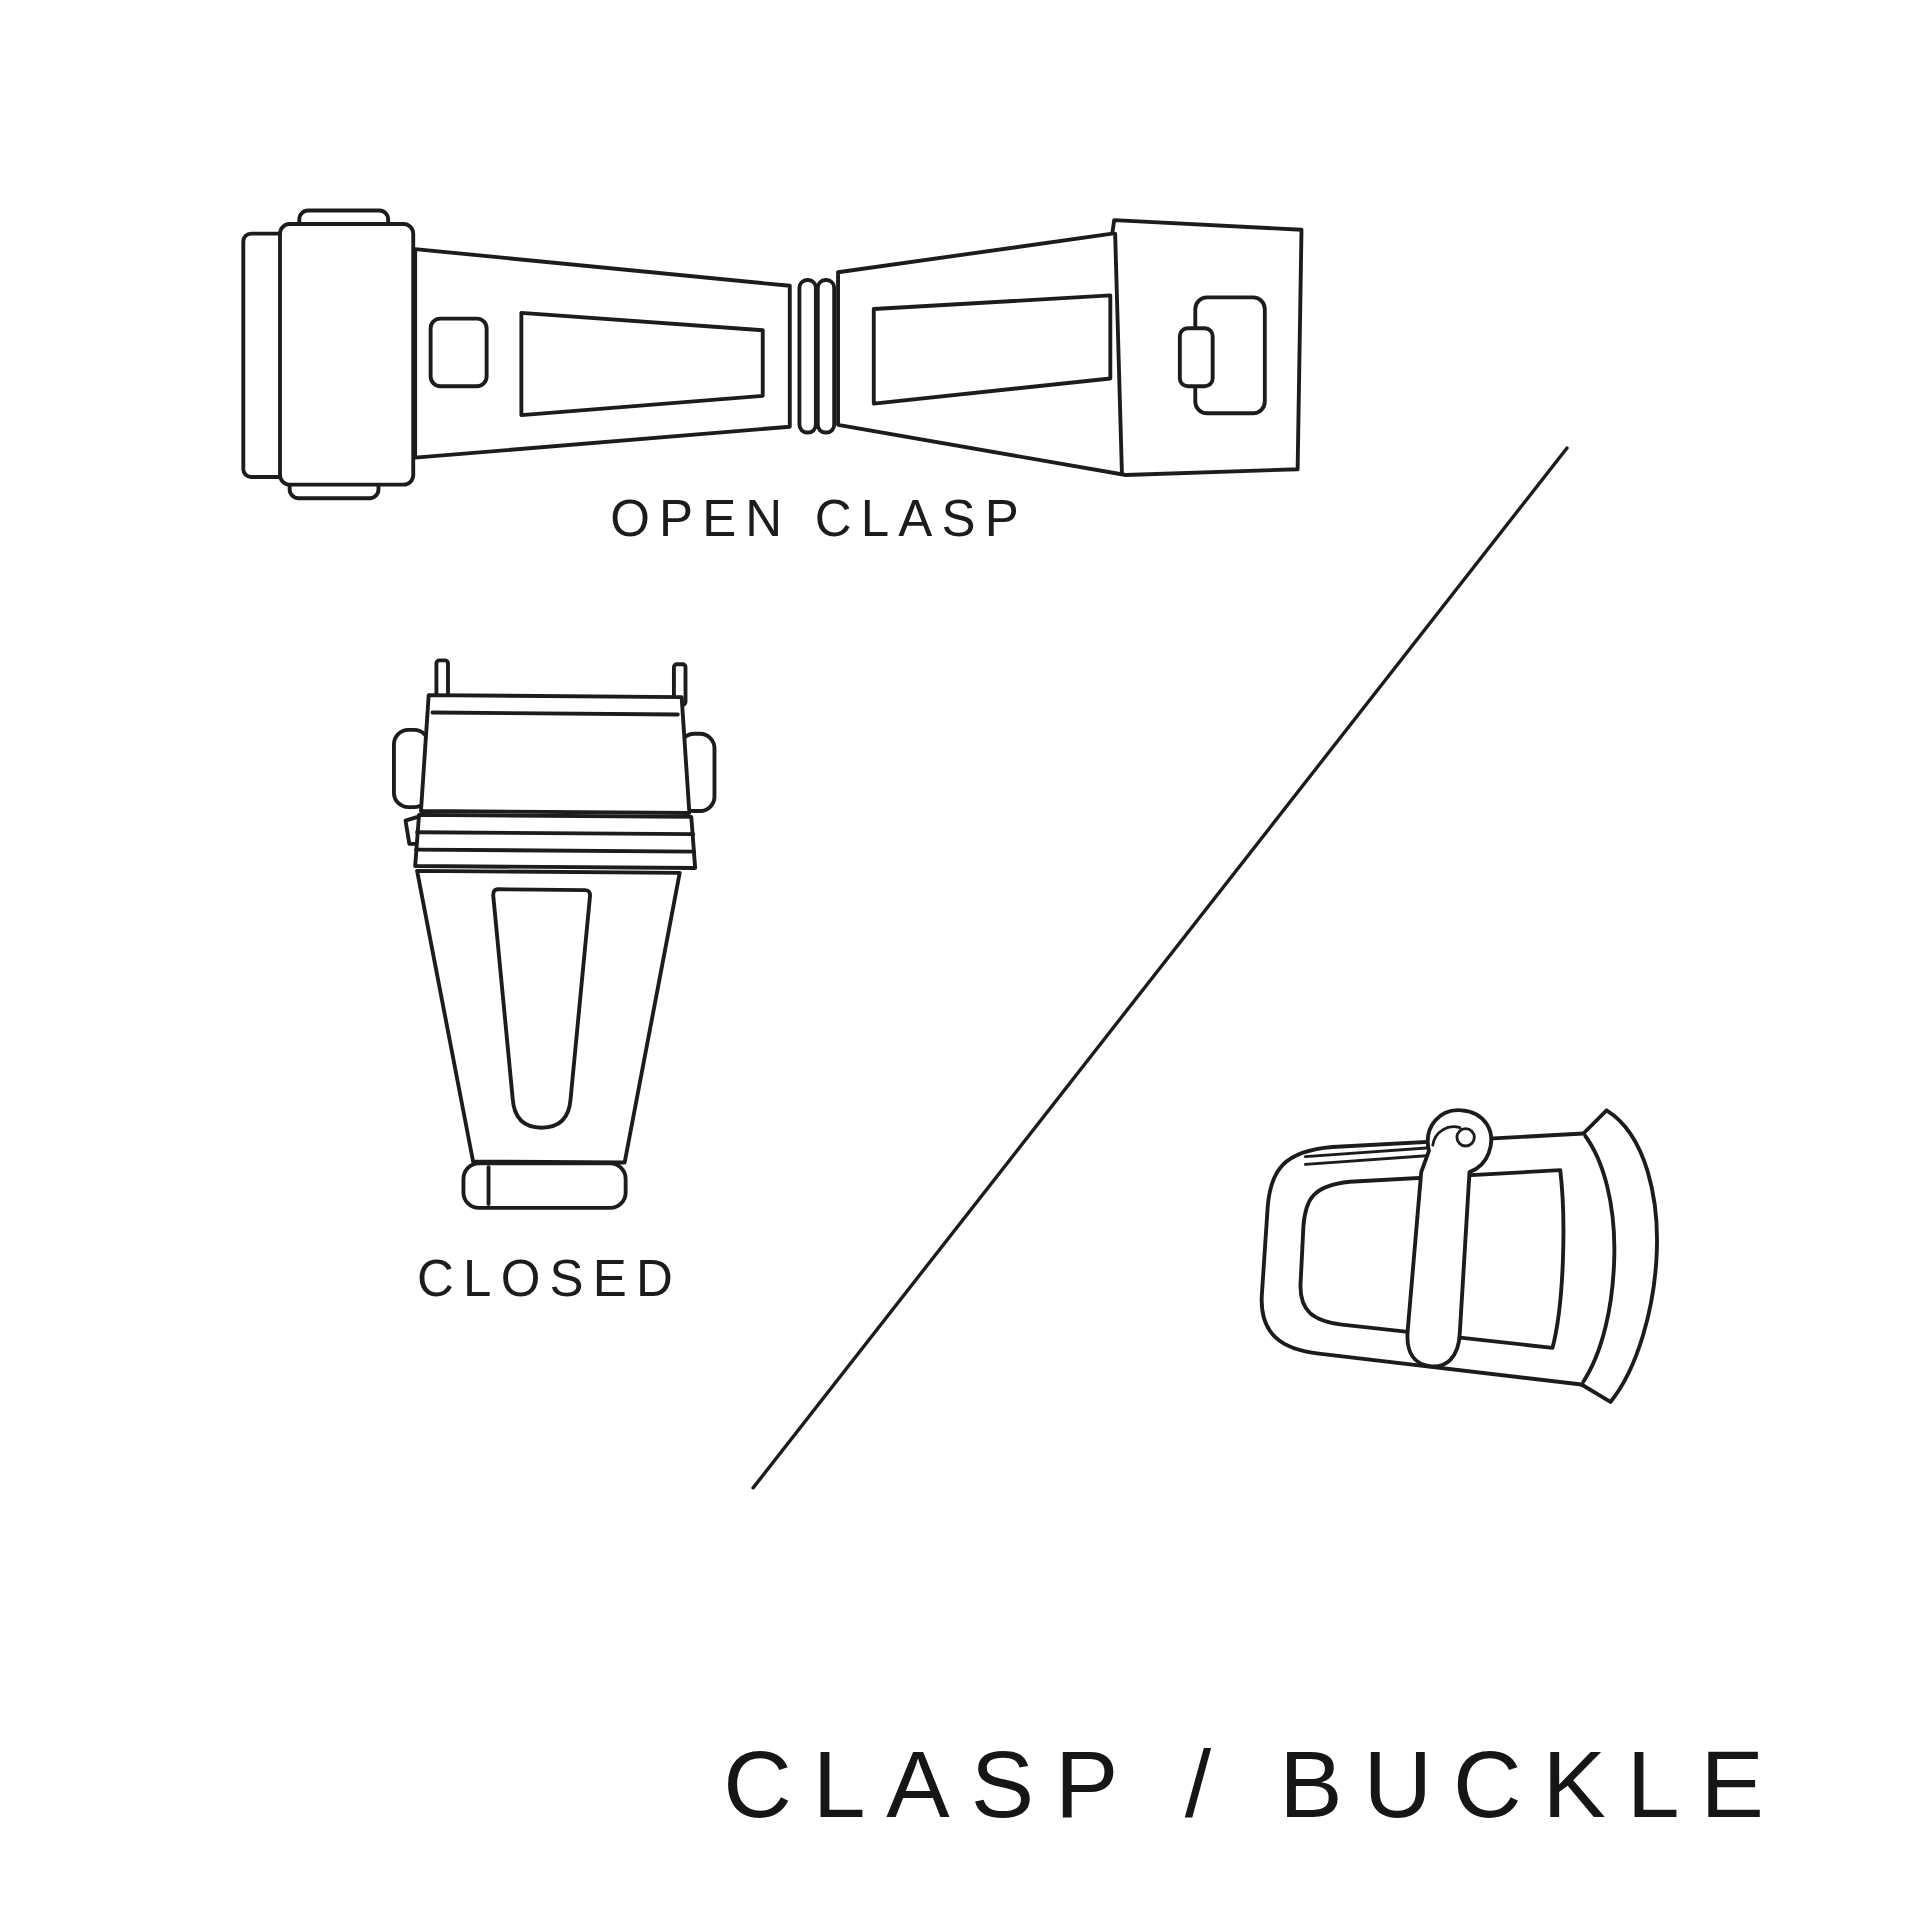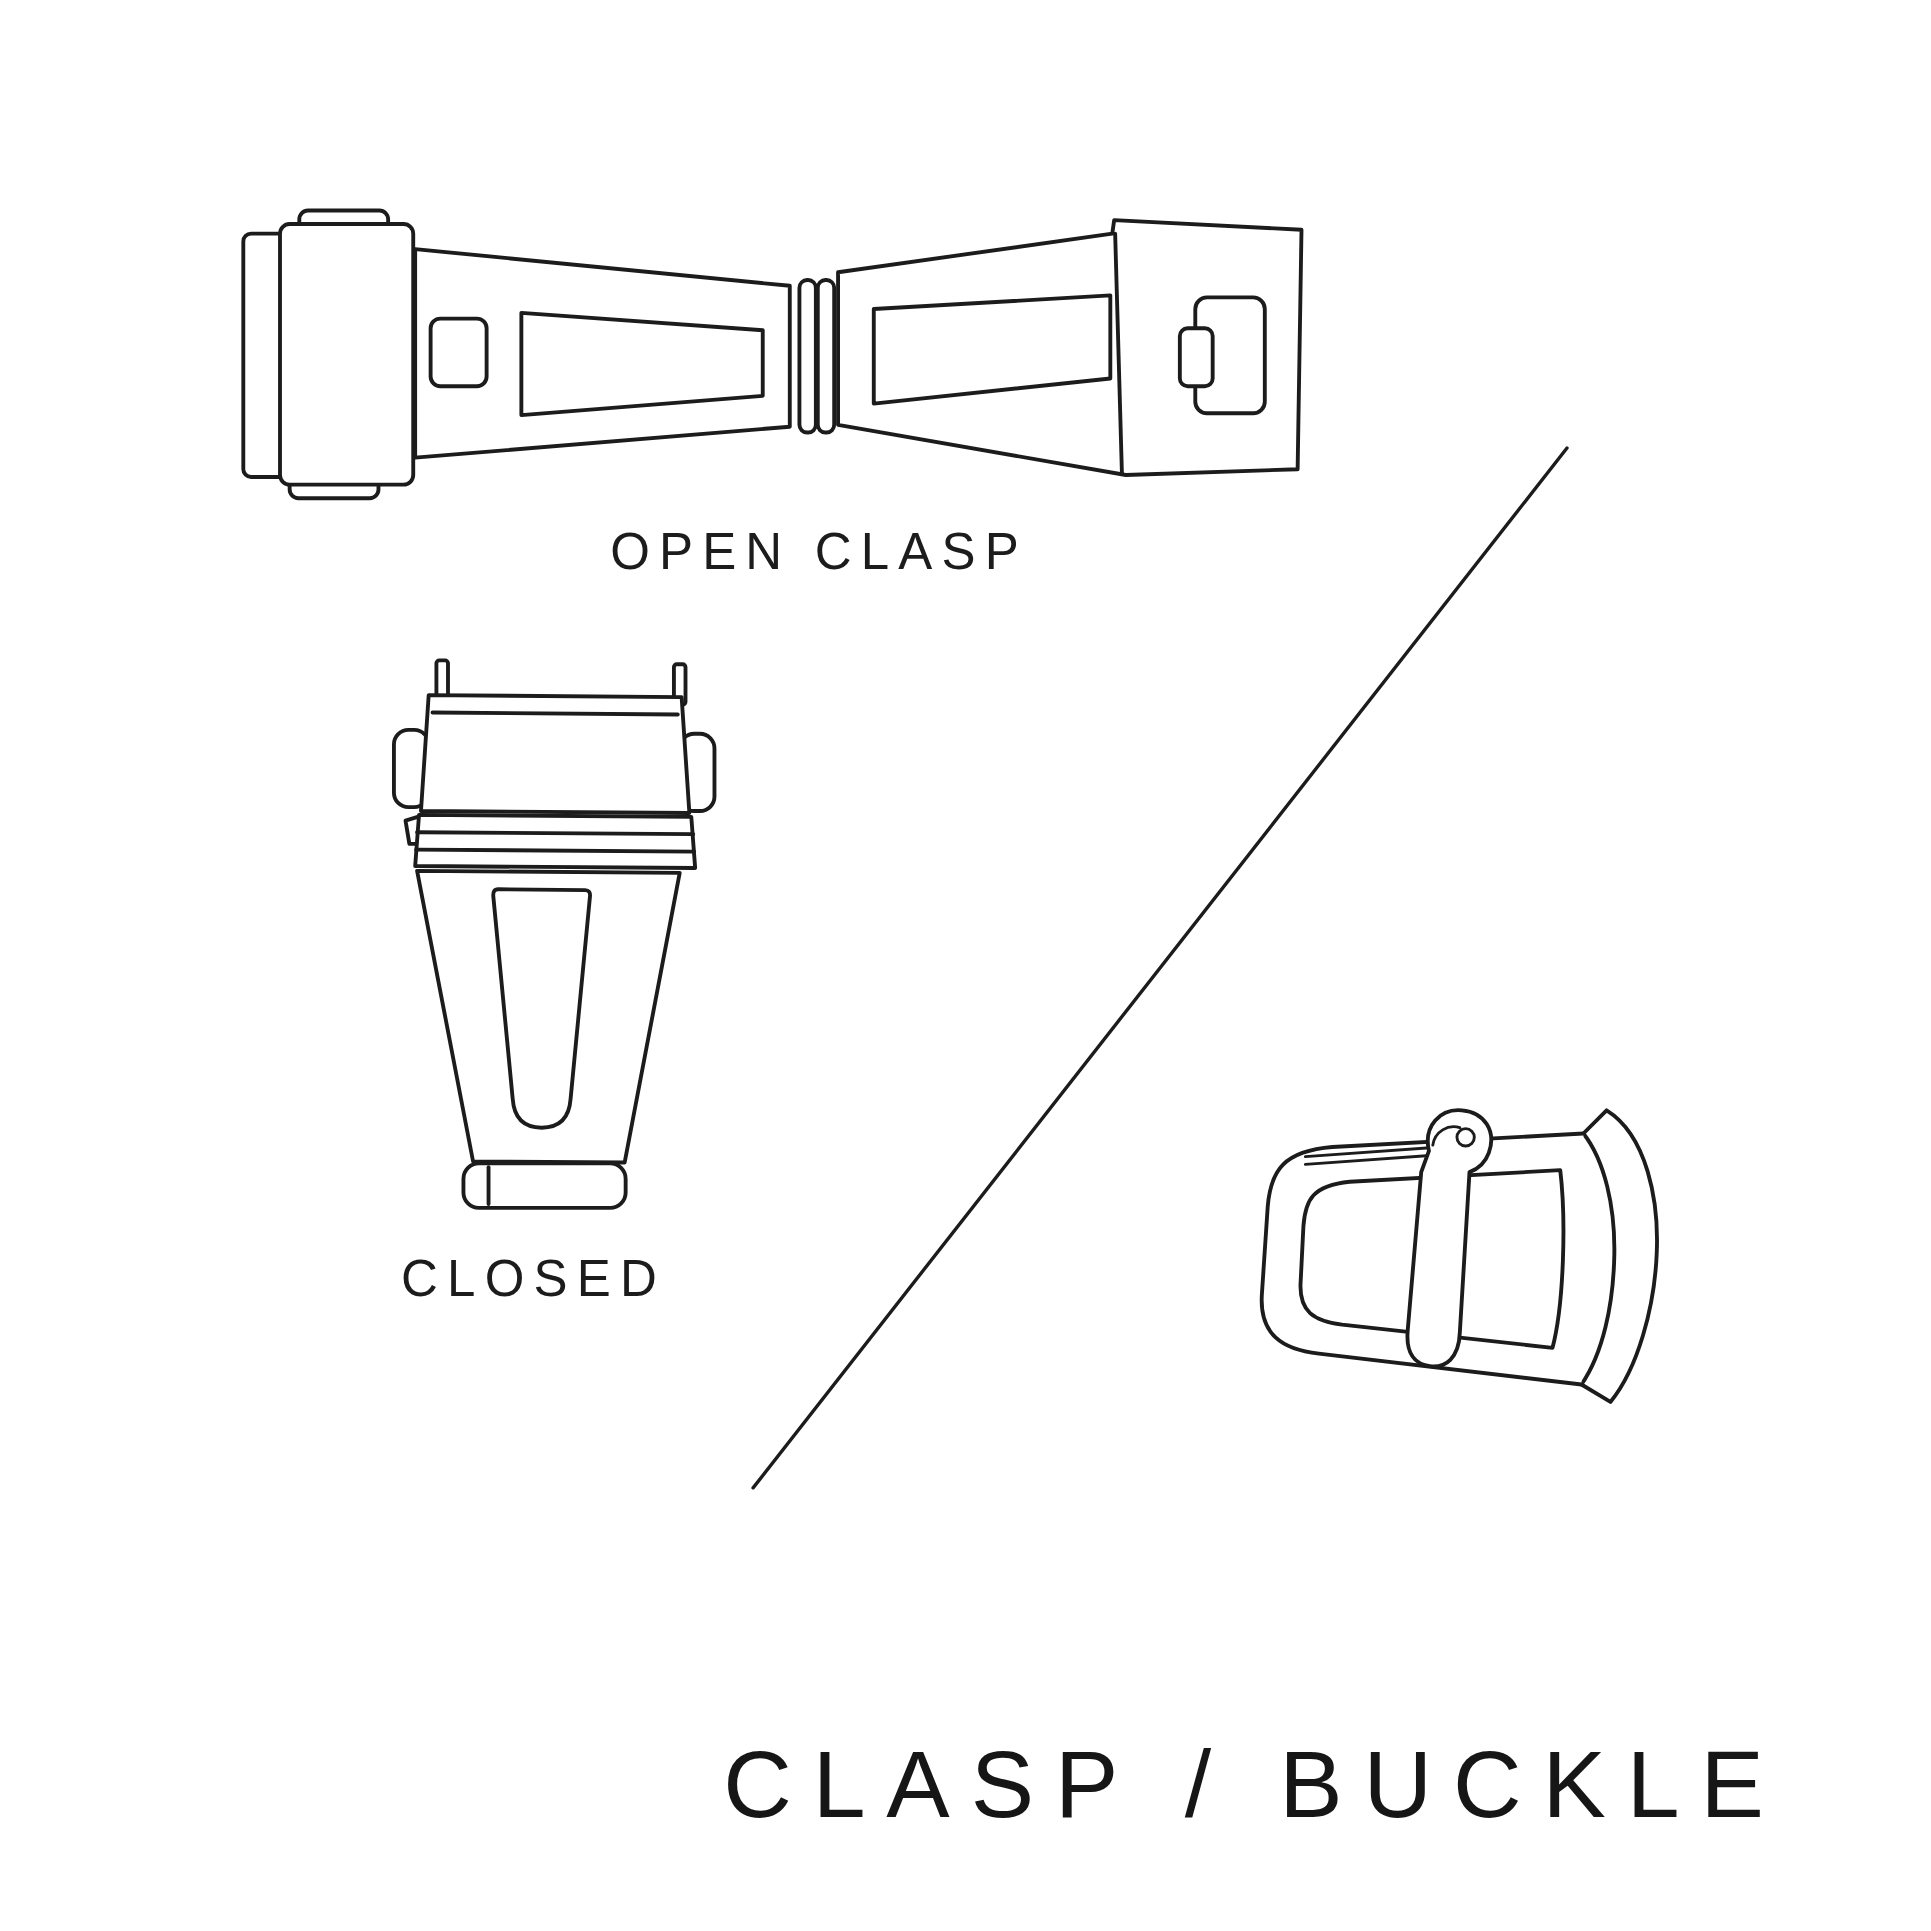--- a/index.html
+++ b/index.html
@@ -15,22 +15,22 @@
   .caption{
     position:absolute;
     text-align:center;
     color:#1c1c1c;
     font-weight:400;
     letter-spacing:0.18em;
     font-size:51px;
     line-height:1.2;
     white-space:nowrap;
   }
-  .caption-open{left:433px;top:521px;width:772px;}
-  .caption-closed{left:244px;top:1248px;width:579px;}
+  .caption-open{left:433px;top:488px;width:772px;}
+  .caption-closed{left:260px;top:1248px;width:579px;}
   .title{
     position:absolute;
     left:530px;top:1730px;width:1448px;
     text-align:center;
     color:#161616;
     font-weight:400;
     font-size:95px;
     letter-spacing:0.22em;
     white-space:nowrap;
   }

